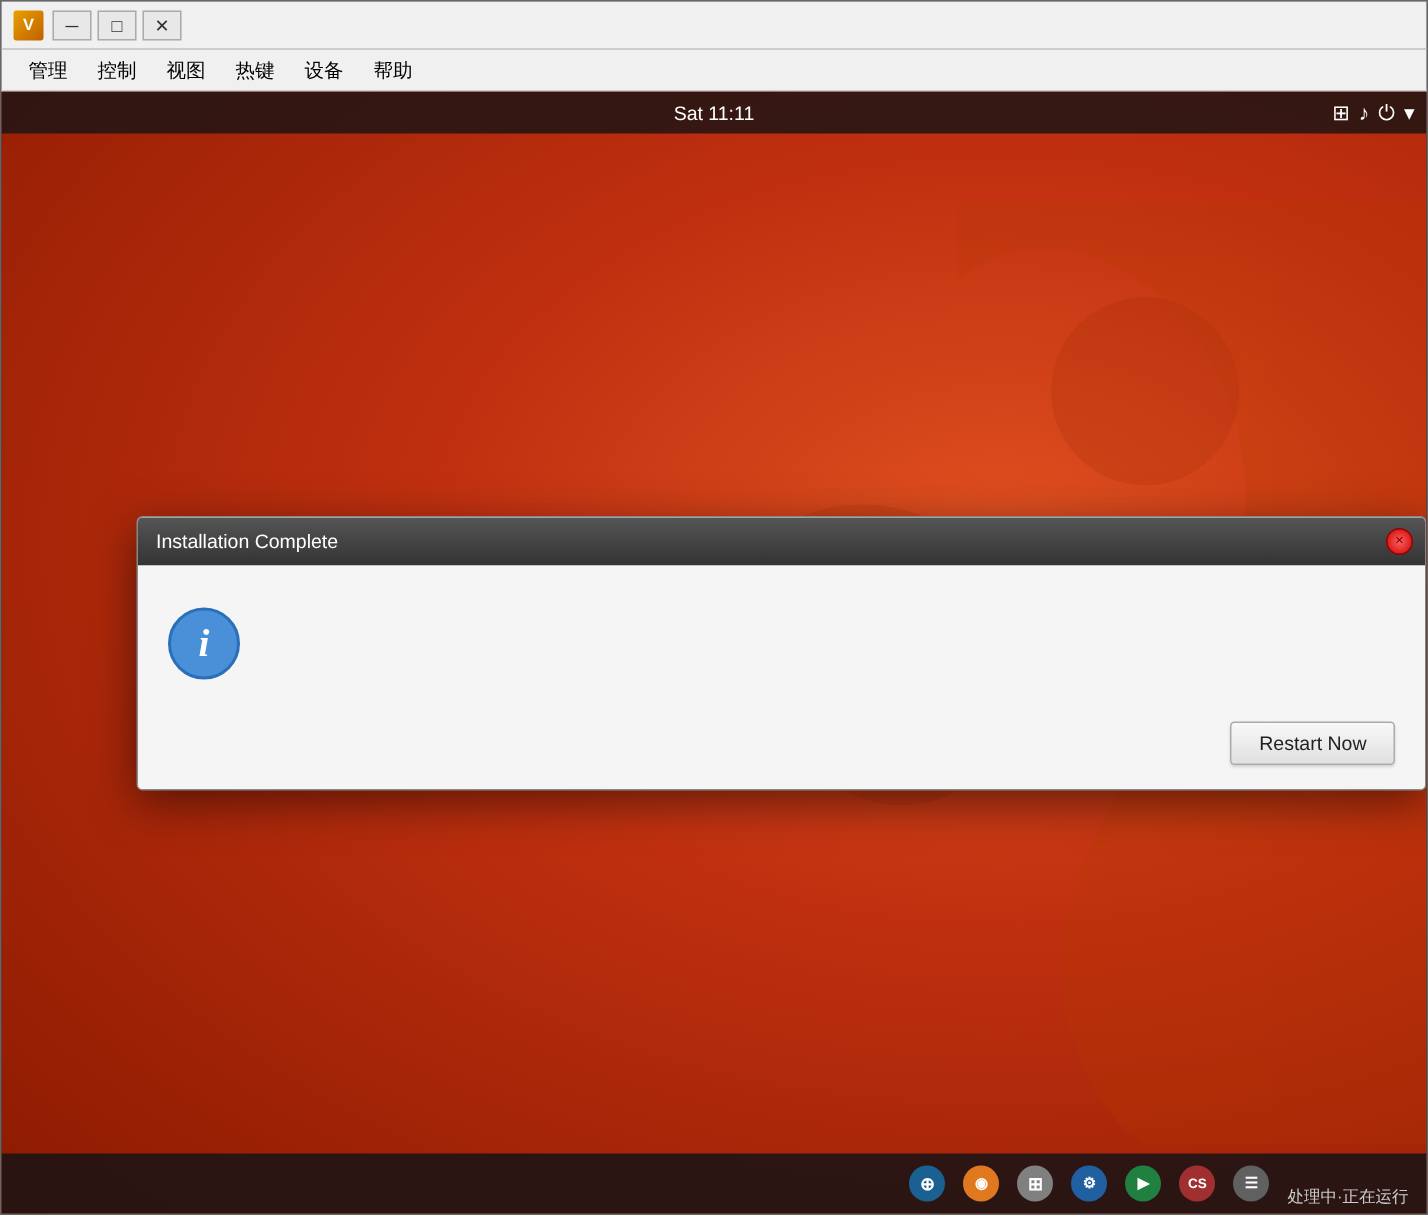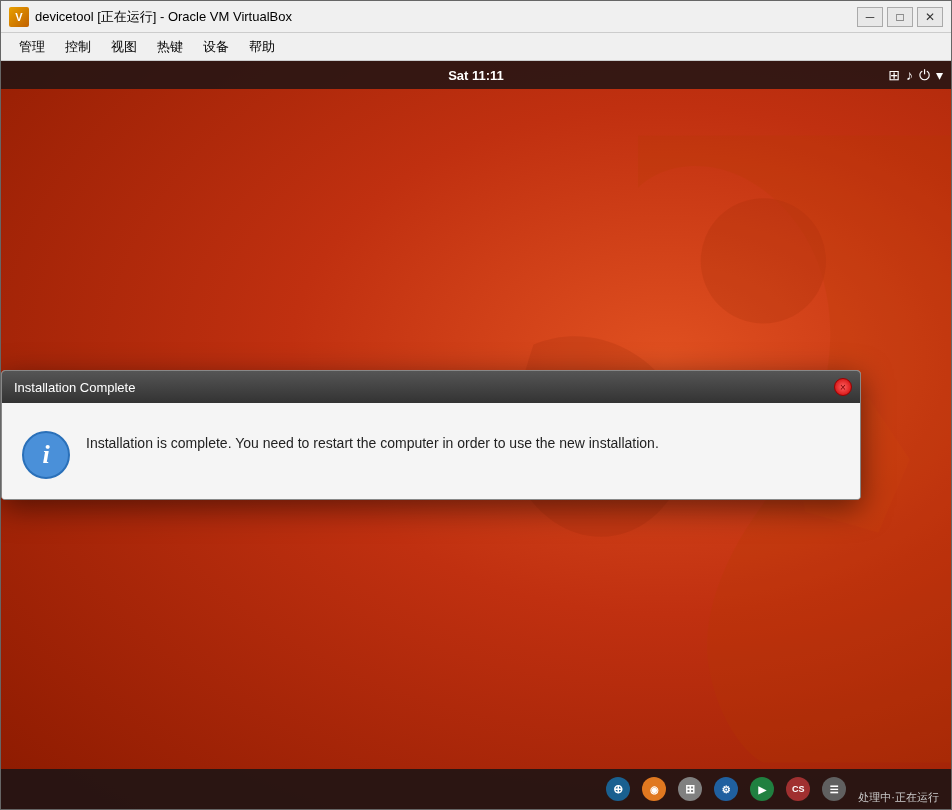--- a/index.html
+++ b/index.html
@@ -122,21 +122,21 @@
       background: rgba(30, 20, 20, 0.85);
       display: flex;
       align-items: center;
       justify-content: center;
       z-index: 10;
     }
 
     .panel-time {
       color: white;
       font-size: 13px;
-      font-weight: 700;
+      font-weight: 400;
     }
 
     .panel-right {
       position: absolute;
       right: 8px;
       top: 0;
       height: 28px;
       display: flex;
       align-items: center;
       gap: 6px;
@@ -157,22 +157,23 @@
       width: 55%;
       opacity: 0.35;
     }
 
     
     .dialog-overlay {
       position: absolute;
       inset: 0;
       display: flex;
       align-items: center;
-      justify-content: flex-start;
+      justify-content: flex-end;
       z-index: 100;
+      margin-left: 16px;
     }
 
     .dialog {
       width: 860px;
       background: #f0f0f0;
       border: 1px solid #888;
       border-radius: 4px;
       box-shadow: 0 8px 30px rgba(0,0,0,0.5);
       overflow: hidden;
     }
@@ -309,21 +310,20 @@
   </style>
 </head>
 <body>
 
 <div class="window">
 
   <div class="title-bar">
     <div class="title-bar-icon">
       <span>V</span>
     </div>
-    <span class="title-bar-text">devicetool [正在运行] - Oracle VM VirtualBox</span>
     <div class="title-bar-controls">
       <button class="title-btn">─</button>
       <button class="title-btn">□</button>
       <button class="title-btn close">✕</button>
     </div>
   </div>
 
   <div class="menu-bar">
     <span class="menu-item">管理</span>
     <span class="menu-item">控制</span>
@@ -367,23 +367,25 @@
 
           <div class="dialog-title-bar">
             <span class="dialog-title-text">Installation Complete</span>
             <div class="dialog-close-btn">×</div>
           </div>
 
           <div class="dialog-body">
             <div class="dialog-icon">
               <span>i</span>
             </div>
-            <p class="dialog-message">Installation is complete. You need to restart the computer in order to use the new installation.</p>
-          </div>
-
+          </div>
+
+          <div class="dialog-footer">
+            <button class="restart-btn">Restart Now</button>
+          </div>
         </div>
       </div>
 
       <div class="ubuntu-taskbar">
         <div class="taskbar-item">
           <div class="taskbar-icon-circle" style="background:#1a6090;">
             <span style="color:white;font-size:12px;">⊕</span>
           </div>
         </div>
         <div class="taskbar-item">

